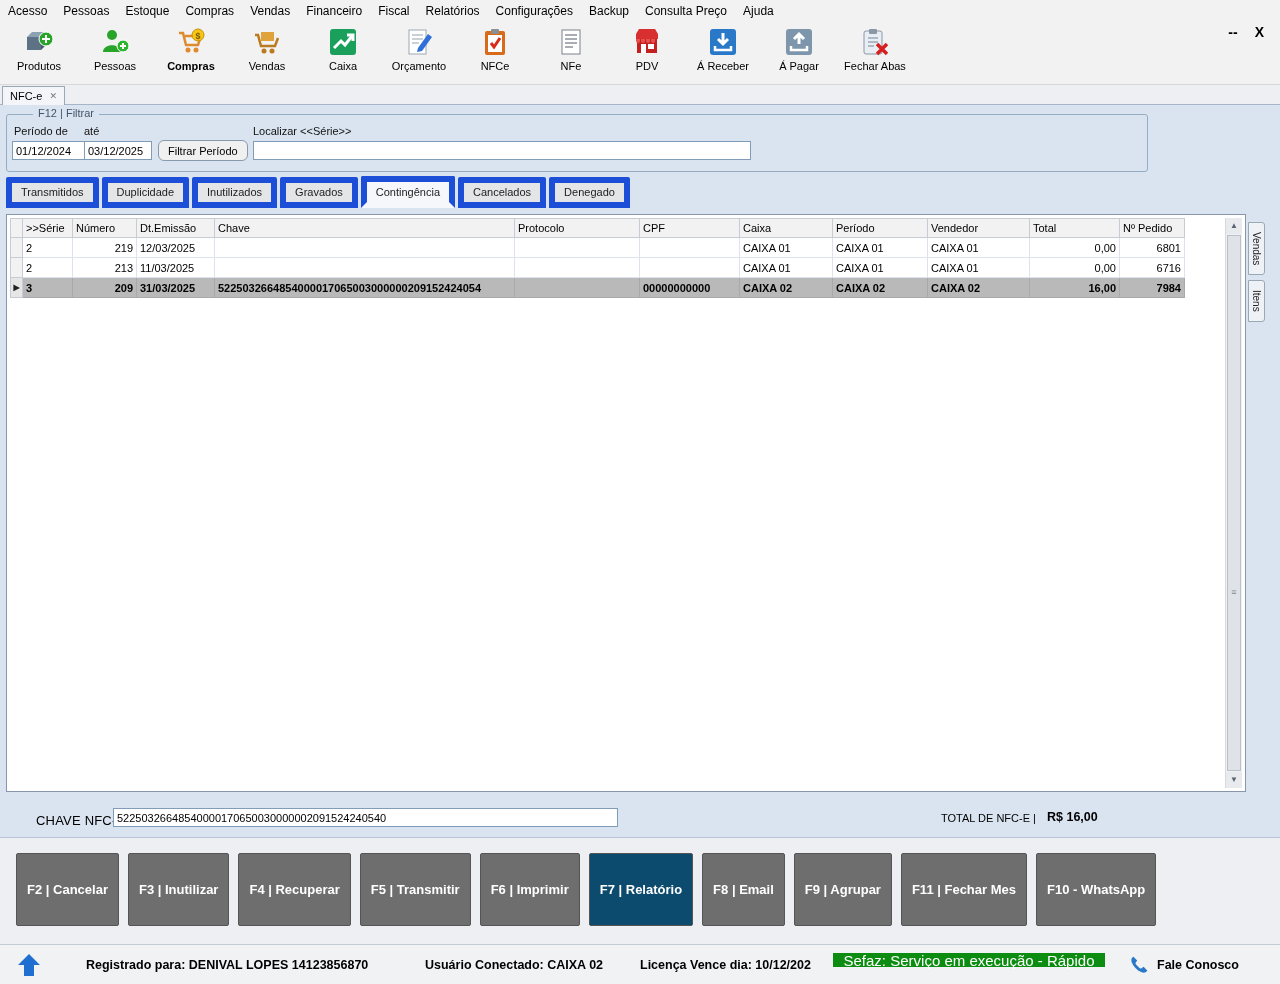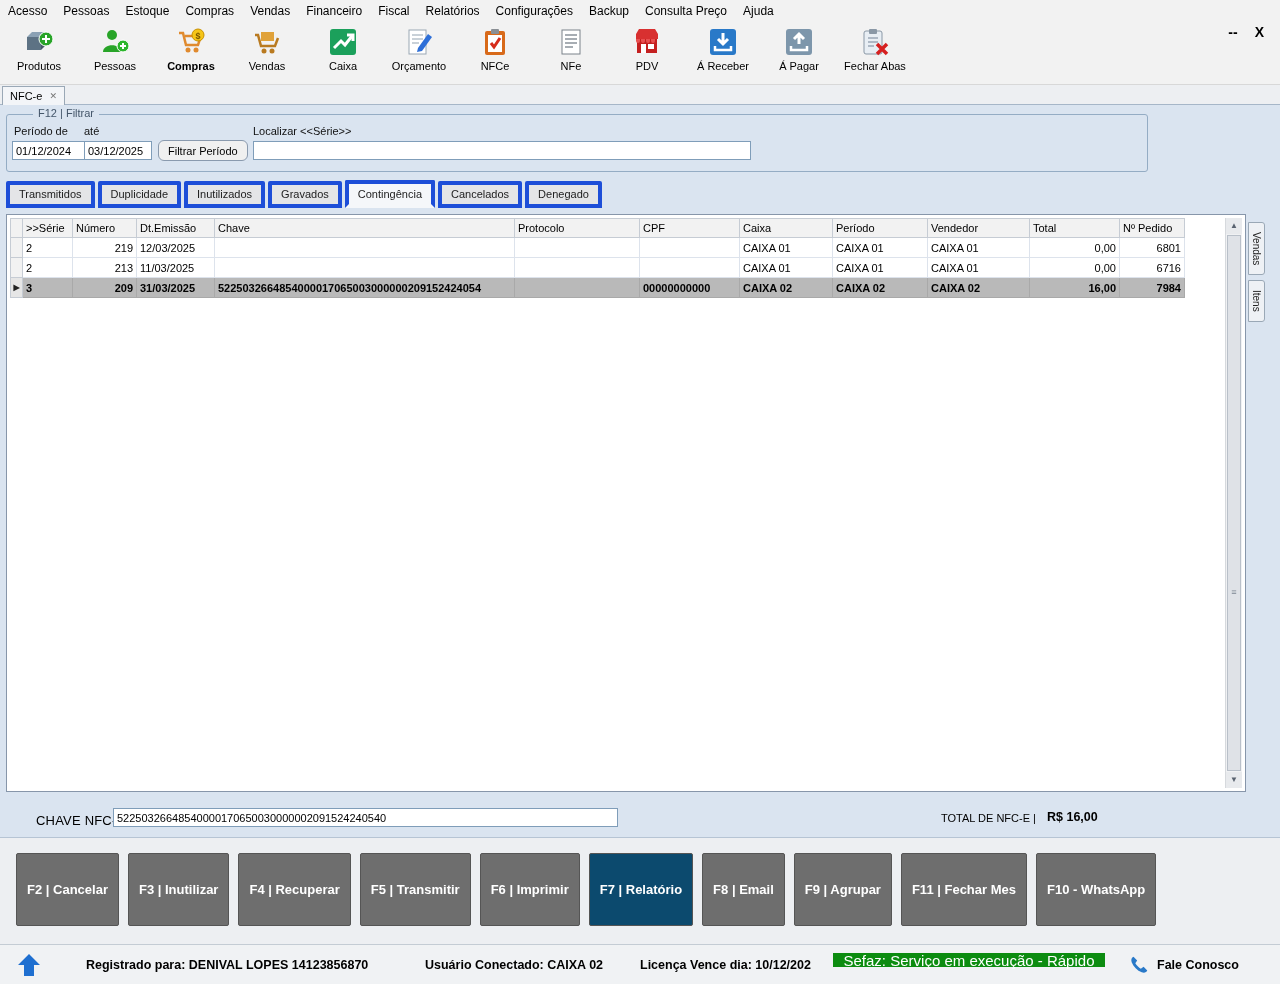--- a/index.html
+++ b/index.html
@@ -36,21 +36,21 @@
   .lbl-ate{left:77px;top:10px;}
   .lbl-localizar{left:246px;top:10px;}
   .tinput{position:absolute;border:1px solid #7f9db9;background:#fff;font-size:11px;padding:1px 3px;font-family:"Liberation Sans",sans-serif;height:19px;}
   .inp-date1{left:5px;top:26px;width:76px;}
   .inp-date2{left:77px;top:26px;width:68px;}
   .btn-filtrar{position:absolute;left:151px;top:25px;height:21px;padding:0 9px;font-size:11px;background:#f0f0f0;border:1px solid #8a9aae;border-radius:6px;font-family:"Liberation Sans",sans-serif;cursor:default;}
   .inp-localizar{left:246px;top:26px;width:498px;}
 
   
   .status-tabs{position:absolute;left:6px;top:80px;display:flex;gap:3px;height:23px;align-items:flex-end;}
-  .stab{background:#e4e5e7;border:4px solid #1d4ed8;padding:3px 9px 4px;font-size:11px;border-radius:2px 2px 0 0;color:#1c1c1c;cursor:default;white-space:nowrap;}
+  .stab{background:#e4e5e7;border:6px solid #1d4ed8;padding:3px 9px 4px;font-size:11px;border-radius:2px 2px 0 0;color:#1c1c1c;cursor:default;white-space:nowrap;}
   .stab.active{background:#f5f7fa;border-bottom-color:#f5f7fa;padding-top:4px;}
 
   
   .table-outer{position:absolute;left:6px;top:109px;width:1240px;height:578px;background:#fff;border:1px solid #8796aa;padding:3px;}
   .grid-wrap{position:absolute;left:3px;top:3px;right:21px;bottom:3px;overflow:hidden;background:#fff;}
   table.grid{border-collapse:collapse;table-layout:fixed;}
   table.grid th{background:#f2f2f2;border:1px solid #c6ccd4;font-weight:normal;font-size:11px;text-align:left;padding:2px 3px;height:19px;white-space:nowrap;overflow:hidden;}
   table.grid td{border:1px solid #dde3ec;font-size:11px;padding:2px 3px;height:20px;white-space:nowrap;overflow:hidden;}
   table.grid .sel-col{background:#f2f2f2;border-color:#c6ccd4;text-align:center;font-size:8px;padding:0;}
   tr.selected td{background:#b9b9b9;font-weight:bold;border-color:#a9a9a9;}

